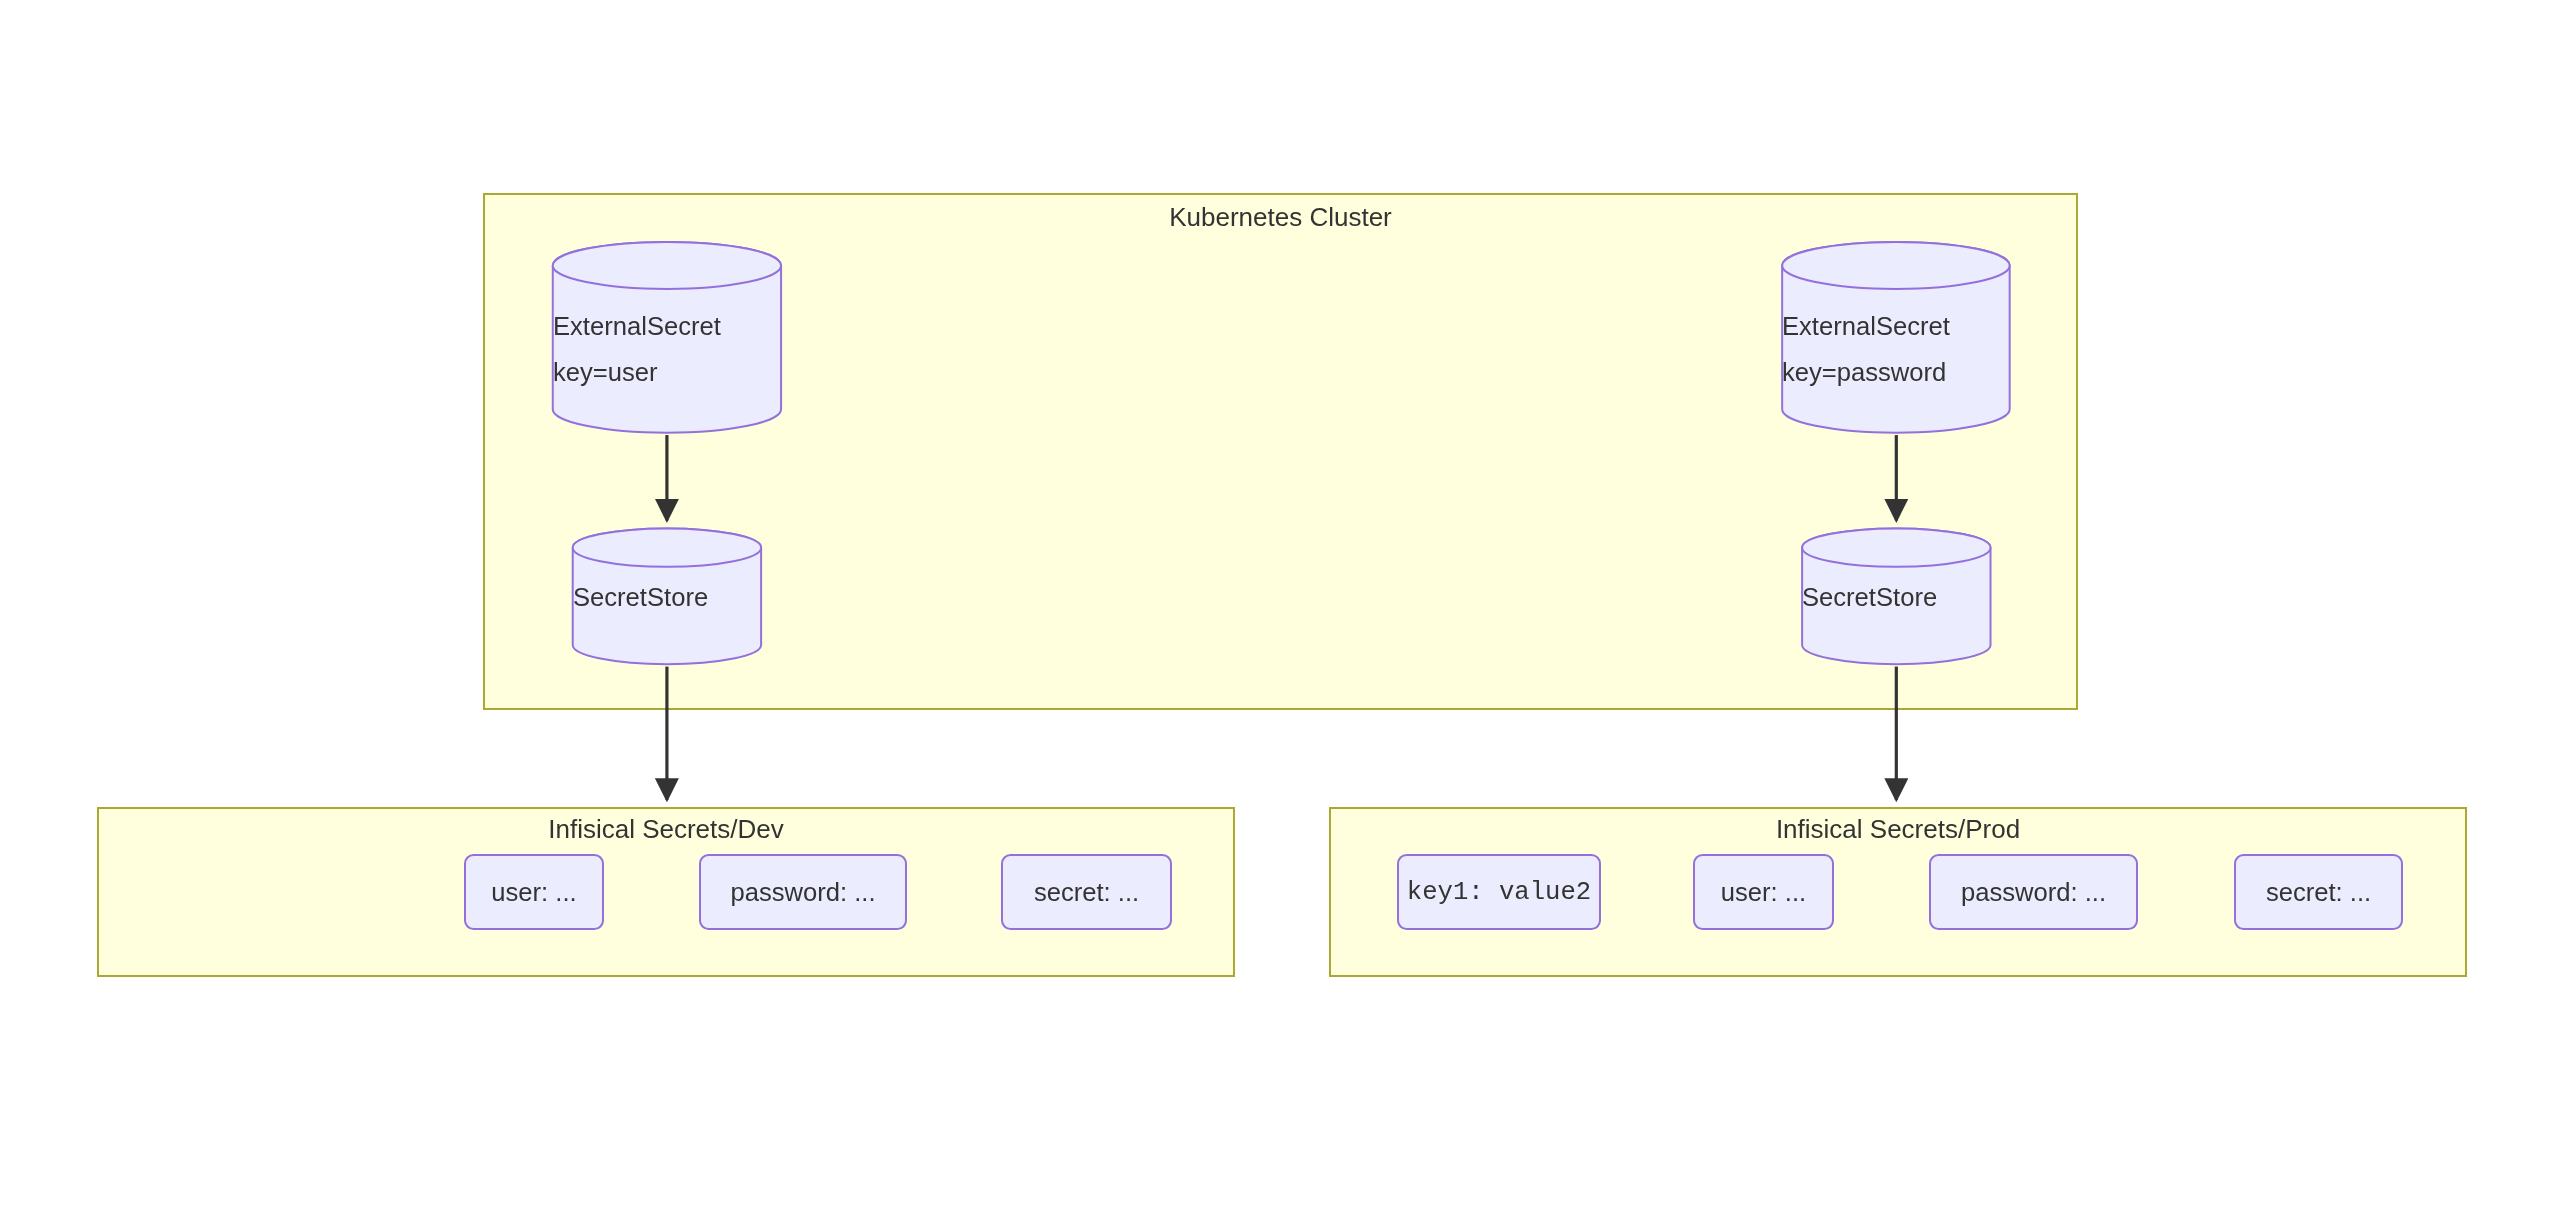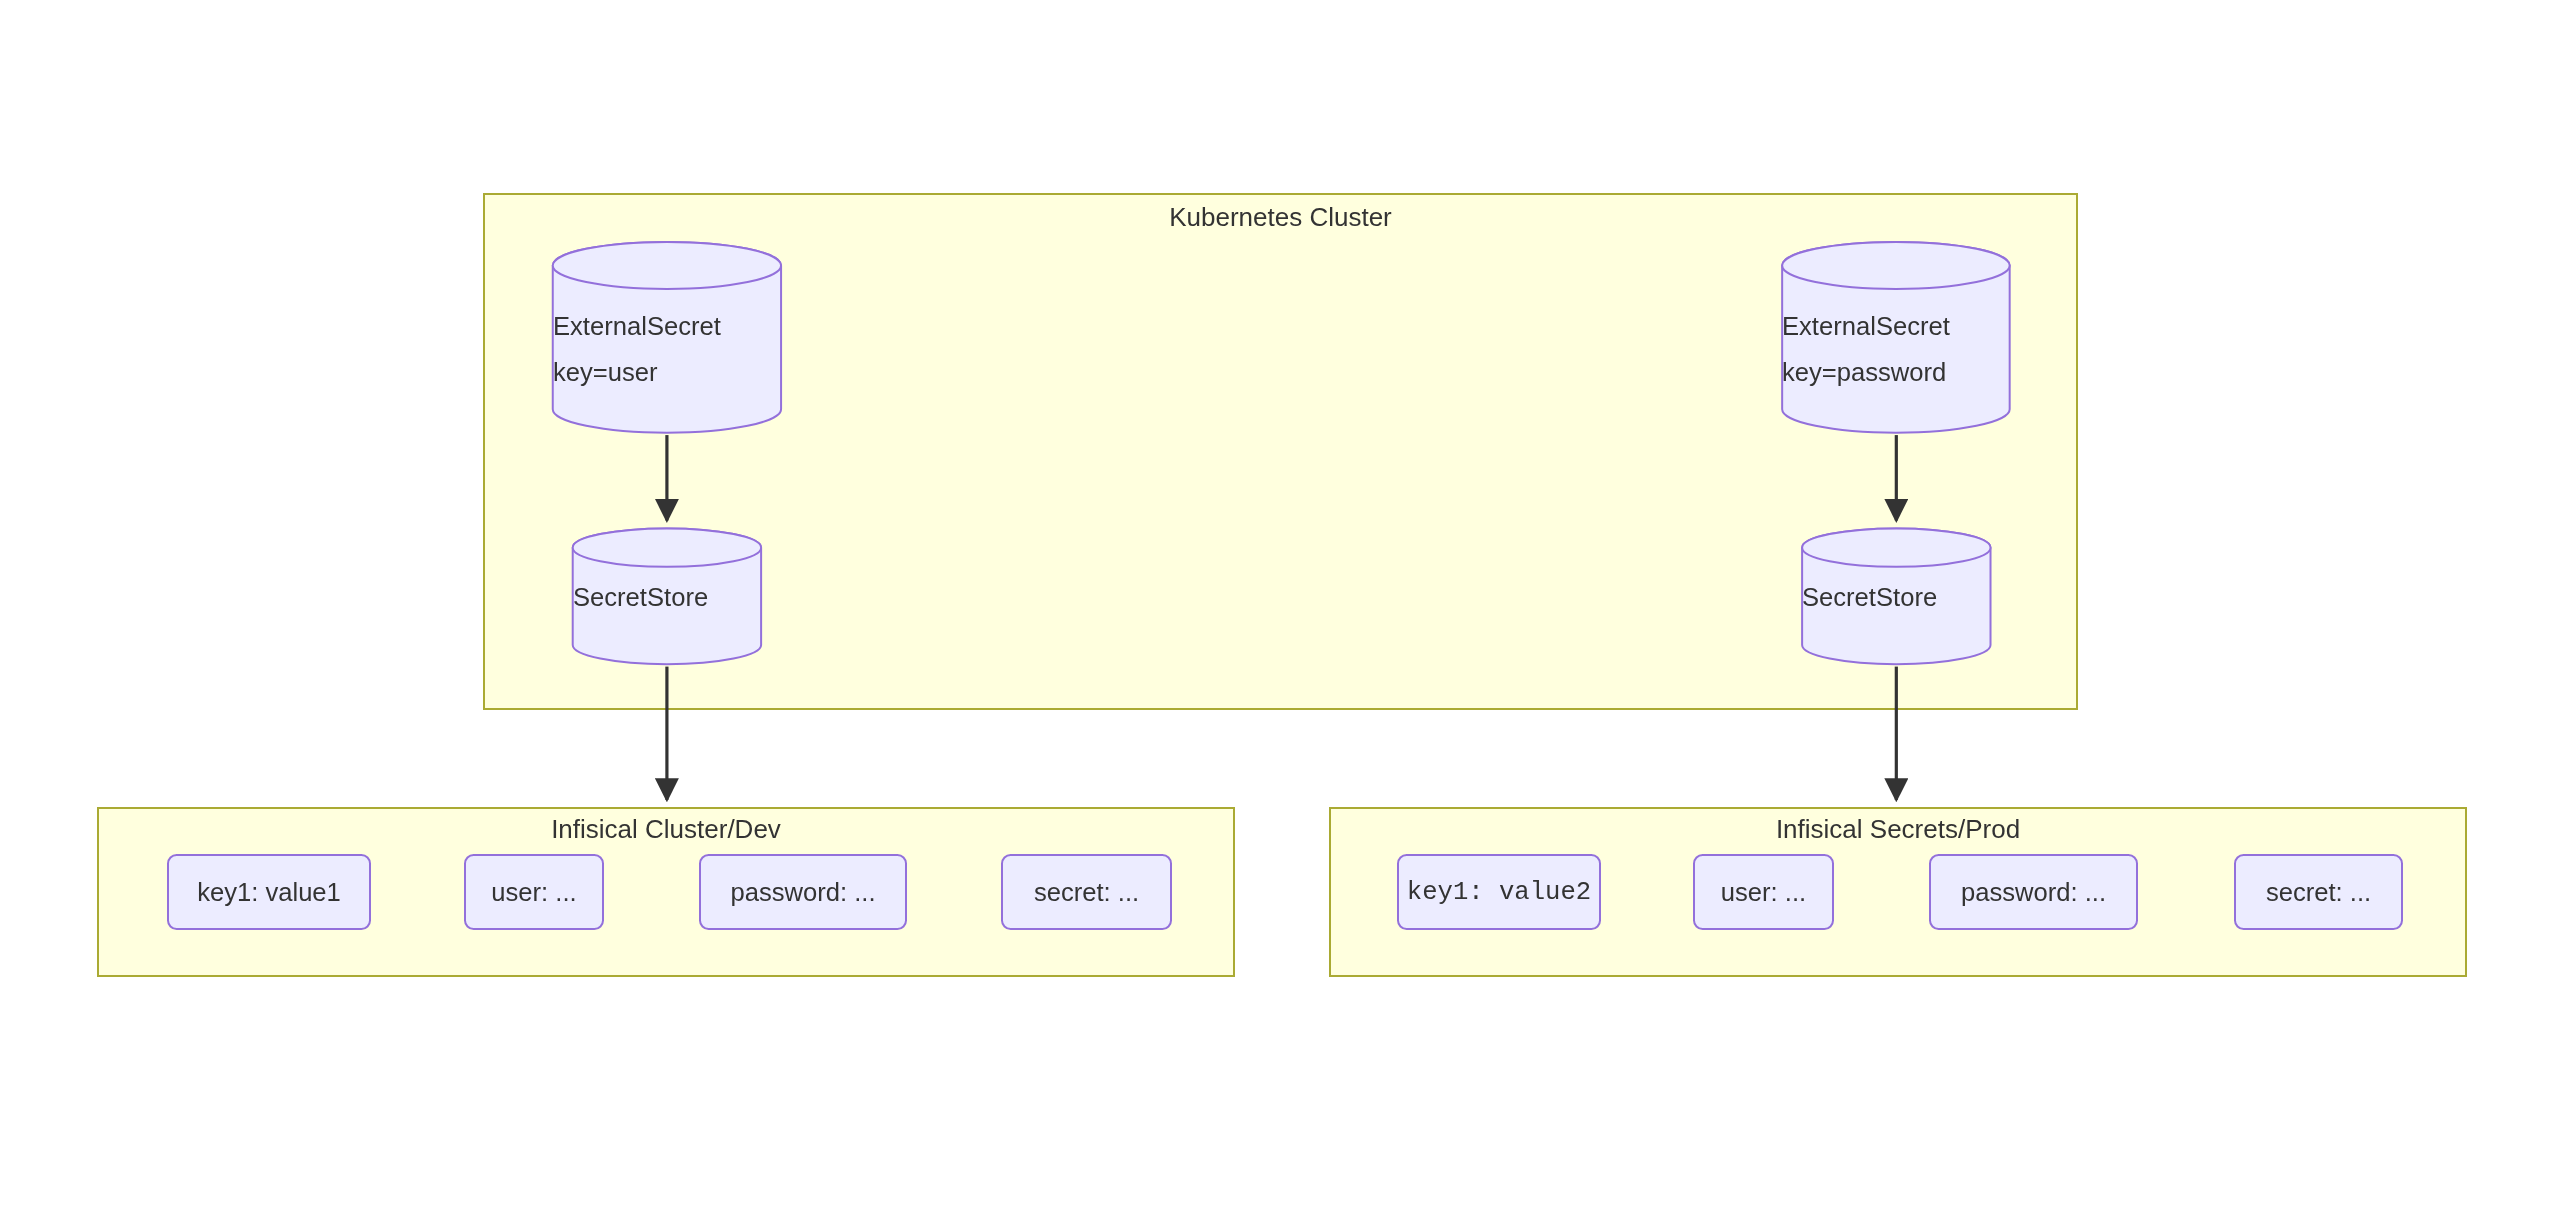--- a/index.html
+++ b/index.html
@@ -64,21 +64,21 @@
 </head>
 <body>
 
 <div class="stage">
 
   <div class="subgraph" style="left:483px; top:193px; width:1595px; height:517px;"></div>
   <div class="subgraph" style="left:97px; top:807px; width:1138px; height:170px;"></div>
   <div class="subgraph" style="left:1329px; top:807px; width:1138px; height:170px;"></div>
 
   <div class="sg-title" style="left:483px; top:201px; width:1595px;">Kubernetes Cluster</div>
-  <div class="sg-title" style="left:97px; top:813px; width:1138px;">Infisical Cluster/Dev</div>
+  <div class="sg-title" style="left:97px; top:813px; width:1138px;">Infisical Secrets/Dev</div>
   <div class="sg-title" style="left:1329px; top:813px; width:1138px;">Infisical Secrets/Prod</div>
 
   <svg class="shapes" width="2576" height="1231" viewBox="0 0 3226 1542">
     <defs>
       <marker id="arrowhead" viewBox="0 0 10 10" refX="9" refY="5" markerWidth="7.5" markerHeight="7.5" orient="auto-start-reverse">
         <path d="M0,0 L10,5 L0,10 z" fill="#333333"></path>
       </marker>
     </defs>
 
     <g fill="#ECECFF" stroke="#9370DB" stroke-width="2.5">
@@ -116,21 +116,20 @@
 
   <div class="cyl-label" style="left:1782px; top:291px; width:228px; height:116px;">
     <div>ExternalSecret</div>
     <div>key=password</div>
   </div>
 
   <div class="cyl-label" style="left:573px; top:553px; width:188px; height:88px;">SecretStore</div>
 
   <div class="cyl-label" style="left:1802px; top:553px; width:188px; height:88px;">SecretStore</div>
 
-  <div class="knode" style="left:167px; width:204px;">key1: value1</div>
   <div class="knode" style="left:464px; width:140px;">user: ...</div>
   <div class="knode" style="left:699px; width:208px;">password: ...</div>
   <div class="knode" style="left:1001px; width:171px;">secret: ...</div>
 
   <div class="knode" style="left:1397px; width:204px;font-family:Liberation Mono, monospace;">key1: value2</div>
   <div class="knode" style="left:1693px; width:141px;">user: ...</div>
   <div class="knode" style="left:1929px; width:209px;">password: ...</div>
   <div class="knode" style="left:2234px; width:169px;">secret: ...</div>
 
 </div>

